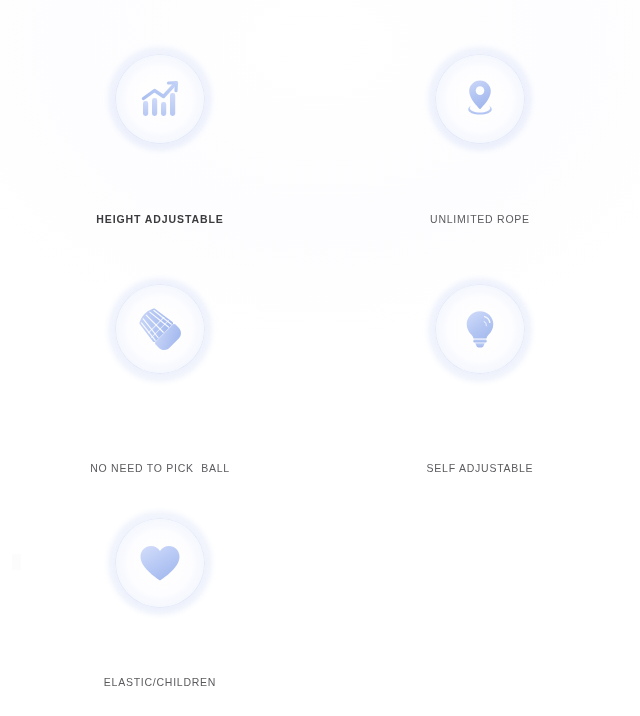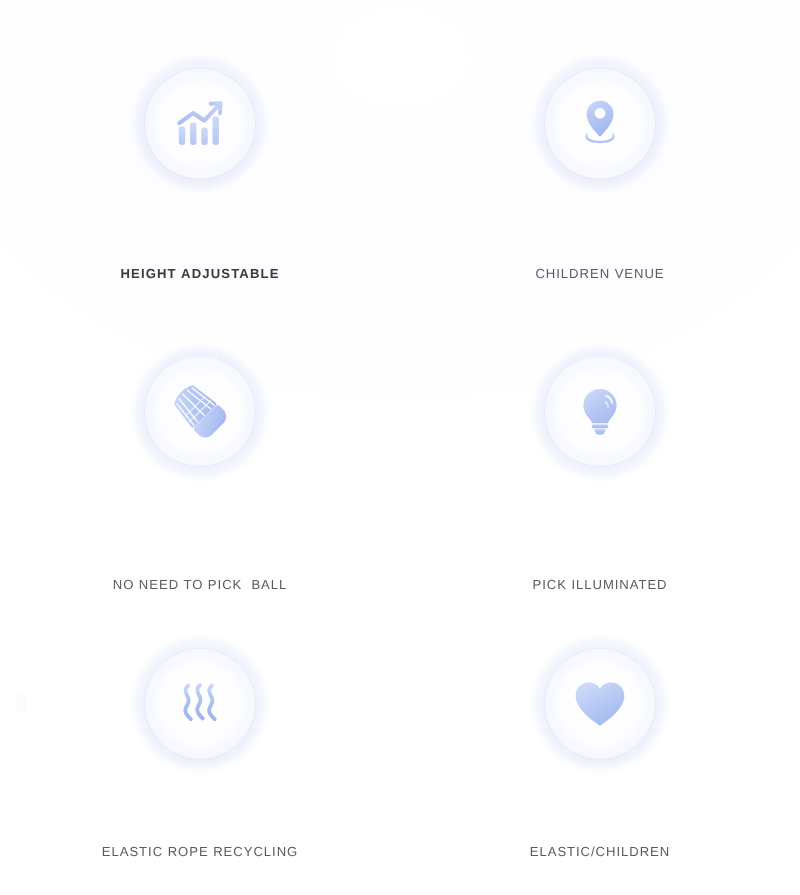--- a/index.html
+++ b/index.html
@@ -142,21 +142,21 @@
                 <stop offset="0%" stop-color="#c4d1f6"></stop>
                 <stop offset="100%" stop-color="#aec2f1"></stop>
               </linearGradient>
             </defs>
             <path d="M23 6.5 c-6.0 0 -10.8 4.8 -10.8 10.8 c0 7.6 8.3 15.2 10.2 17.5 c0.35 0.42 0.85 0.42 1.2 0 c1.9 -2.3 10.2 -9.9 10.2 -17.5 c0 -6.0 -4.8 -10.8 -10.8 -10.8 z" fill="url(#gPin)"></path>
             <circle cx="23" cy="16.6" r="4.3" fill="#ffffff" opacity="0.96"></circle>
             <path d="M11.2 35.2 c0 3.2 5.3 5.4 11.8 5.4 c6.5 0 11.8 -2.2 11.8 -5.4 c0 -1.5 -1.2 -2.8 -3.2 -3.8 c1.0 0.8 1.6 1.7 1.6 2.7 c0 2.5 -4.6 4.5 -10.2 4.5 c-5.6 0 -10.2 -2.0 -10.2 -4.5 c0 -1.0 0.6 -1.9 1.6 -2.7 c-2.0 1.0 -3.2 2.3 -3.2 3.8 z" fill="url(#gBase)"></path>
           </svg>
         </div>
       </div>
-      <div class="label muted">CHILDREN VENUE</div>
+      <div class="label muted">UNLIMITED ROPE</div>
     </div>
 
     <div class="feature col-left r2">
       <div class="icon-wrap">
         <div class="icon-circle">
           <svg width="52" height="52" viewBox="0 0 52 52">
             <defs>
               <linearGradient id="gFeather" x1="0" y1="0" x2="1" y2="1">
                 <stop offset="0%" stop-color="#ccd8f8"></stop>
                 <stop offset="55%" stop-color="#b2c5f2"></stop>
@@ -204,44 +204,23 @@
               </linearGradient>
             </defs>
             <path d="M23 7.2 c-7.4 0 -13.3 5.8 -13.3 13.0 c0 4.6 2.4 8.0 4.5 10.4 c1.3 1.5 2.1 2.6 2.3 4.0 h13 c0.2 -1.4 1.0 -2.5 2.3 -4.0 c2.1 -2.4 4.5 -5.8 4.5 -10.4 c0 -7.2 -5.9 -13.0 -13.3 -13.0 z" fill="url(#gBulb)"></path>
             <path d="M27.6 12.6 c2.6 0.8 4.6 3.0 5.2 5.7" fill="none" stroke="#ffffff" stroke-width="1.5" stroke-linecap="round" opacity="0.85"></path>
             <path d="M27.2 17.4 c1.6 1.0 2.3 2.6 2.2 4.3" fill="none" stroke="#ffffff" stroke-width="1.2" stroke-linecap="round" opacity="0.6"></path>
             <rect x="16.3" y="35.6" width="13.4" height="3.0" rx="1.4" fill="url(#gCap)"></rect>
             <path d="M18.3 39.3 h9.4 l-1.3 3.0 c-0.3 0.7 -1.0 1.2 -1.8 1.2 h-3.2 c-0.8 0 -1.5 -0.5 -1.8 -1.2 z" fill="url(#gCap)"></path>
           </svg>
         </div>
       </div>
-      <div class="label muted">PICK ILLUMINATED</div>
-    </div>
-
-    <div class="feature col-left r3">
-      <div class="icon-wrap">
-        <div class="icon-circle">
-          <svg width="48" height="48" viewBox="0 0 48 48">
-            <defs>
-              <linearGradient id="gWave" x1="0" y1="0" x2="0" y2="1">
-                <stop offset="0%" stop-color="#c9d6f8"></stop>
-                <stop offset="45%" stop-color="#aec2f2"></stop>
-                <stop offset="100%" stop-color="#9db4ec"></stop>
-              </linearGradient>
-            </defs>
-            <g fill="none" stroke="url(#gWave)" stroke-width="3.1" stroke-linecap="round">
-              <path d="M14.5 9.5 c-4.6 4.2 -0.2 7.6 0.4 11.2 c0.7 4.2 -4.6 6.2 -2.0 11.0 c0.9 1.7 2.3 3.2 3.8 4.6"></path>
-              <path d="M24.0 9.0 c-4.6 4.2 -0.2 7.6 0.4 11.2 c0.7 4.2 -4.6 6.2 -2.0 11.0 c0.9 1.7 2.3 3.2 3.8 4.6"></path>
-              <path d="M33.5 9.5 c-4.6 4.2 -0.2 7.6 0.4 11.2 c0.7 4.2 -4.6 6.2 -2.0 11.0 c0.9 1.7 2.3 3.2 3.8 4.6"></path>
-            </g>
-          </svg>
-        </div>
-      </div>
-      <div class="label muted">ELASTIC ROPE RECYCLING</div>
-    </div>
+      <div class="label muted">SELF ADJUSTABLE</div>
+    </div>
+
 
     <div class="feature col-right r3">
       <div class="icon-wrap">
         <div class="icon-circle">
           <svg width="50" height="46" viewBox="0 0 50 46">
             <defs>
               <linearGradient id="gHeart" x1="0.1" y1="0" x2="0.75" y2="1">
                 <stop offset="0%" stop-color="#d2dcfa"></stop>
                 <stop offset="45%" stop-color="#bacbf5"></stop>
                 <stop offset="100%" stop-color="#a2b8ee"></stop>

